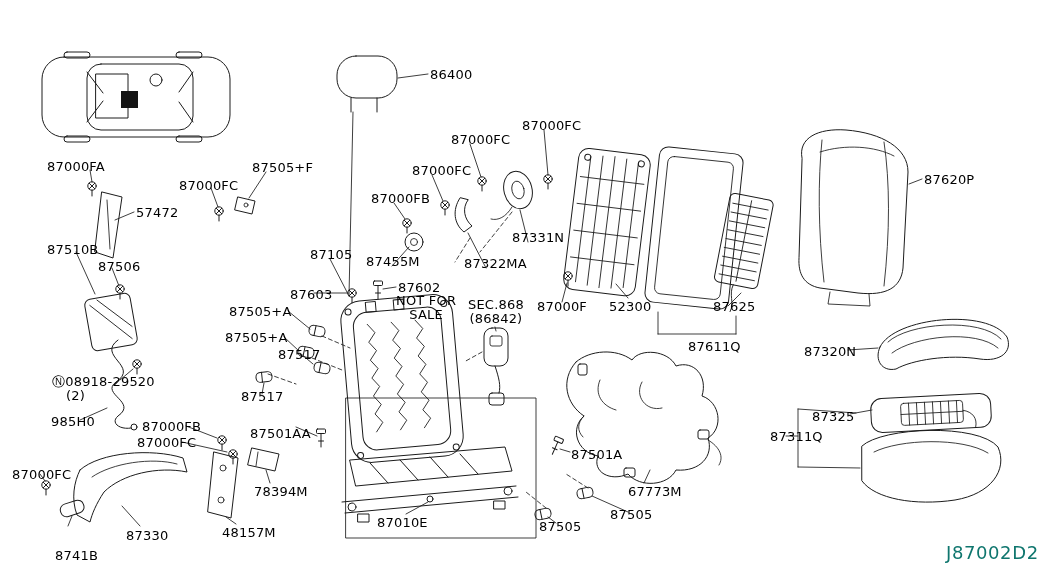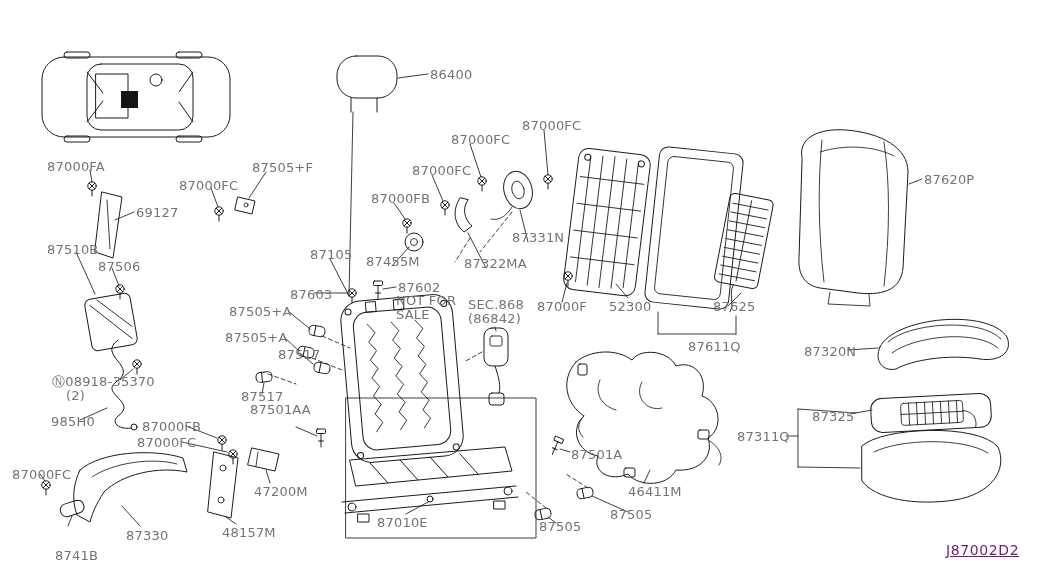--- a/index.html
+++ b/index.html
@@ -4,24 +4,24 @@
 <style>
   html,body{margin:0;padding:0;background:#fff;}
   .stage{
     position:relative;width:1045px;height:572px;background:#ffffff;
     font-family:"DejaVu Sans","Liberation Sans",sans-serif;color:#111;
     overflow:hidden;
   }
   .stage svg{position:absolute;left:0;top:0;}
   .lbl{
     position:absolute;font-size:13px;line-height:14px;white-space:nowrap;
-    letter-spacing:.2px;color:#737373;
+    letter-spacing:.2px;color:#000000;
   }
-  .pre{white-space:pre-line;}
-  .code{position:absolute;font-size:14px;letter-spacing:.6px;color:#701a75;text-decoration:underline;}
+  .pre{white-space:pre-line;text-align:center;}
+  .code{position:absolute;font-size:18px;letter-spacing:.6px;color:#0f766e;}
   .thin{stroke-width:.85;}
   .dash{stroke-width:.85;stroke-dasharray:4 3;}
 </style>
 </head>
 <body>
 
 <div class="stage">
 
 <svg width="1045" height="572" viewBox="0 0 1045 572">
   <defs>
@@ -314,58 +314,58 @@
       <line class="dash" x1="588" y1="488" x2="566" y2="474"></line>
     </g>
 
   </g>
 </svg>
 
 <div class="lbl" style="left:430px;top:68px">86400</div>
 <div class="lbl" style="left:47px;top:160px">87000FA</div>
 <div class="lbl" style="left:252px;top:161px">87505+F</div>
 <div class="lbl" style="left:179px;top:179px">87000FC</div>
-<div class="lbl" style="left:136px;top:206px">69127</div>
+<div class="lbl" style="left:136px;top:206px">57472</div>
 <div class="lbl" style="left:47px;top:243px">87510B</div>
 <div class="lbl" style="left:98px;top:260px">87506</div>
 <div class="lbl" style="left:451px;top:133px">87000FC</div>
 <div class="lbl" style="left:522px;top:119px">87000FC</div>
 <div class="lbl" style="left:412px;top:164px">87000FC</div>
 <div class="lbl" style="left:371px;top:192px">87000FB</div>
 <div class="lbl" style="left:310px;top:248px">87105</div>
 <div class="lbl" style="left:366px;top:255px">87455M</div>
 <div class="lbl" style="left:512px;top:231px">87331N</div>
 <div class="lbl" style="left:464px;top:257px">87322MA</div>
 <div class="lbl" style="left:290px;top:288px">87603</div>
 <div class="lbl" style="left:398px;top:281px">87602</div>
 <div class="lbl pre" style="left:396px;top:294px">NOT FOR
 SALE</div>
 <div class="lbl pre" style="left:468px;top:298px">SEC.868
 (86842)</div>
 <div class="lbl" style="left:229px;top:305px">87505+A</div>
 <div class="lbl" style="left:225px;top:331px">87505+A</div>
 <div class="lbl" style="left:278px;top:348px">87517</div>
 <div class="lbl" style="left:241px;top:390px">87517</div>
-<div class="lbl" style="left:52px;top:375px">Ⓝ08918-35370</div>
+<div class="lbl" style="left:52px;top:375px">Ⓝ08918-29520</div>
 <div class="lbl" style="left:66px;top:389px">(2)</div>
 <div class="lbl" style="left:51px;top:415px">985H0</div>
 <div class="lbl" style="left:142px;top:420px">87000FB</div>
-<div class="lbl" style="left:250px;top:403px">87501AA</div>
+<div class="lbl" style="left:250px;top:427px">87501AA</div>
 <div class="lbl" style="left:137px;top:436px">87000FC</div>
 <div class="lbl" style="left:12px;top:468px">87000FC</div>
 <div class="lbl" style="left:55px;top:549px">8741B</div>
 <div class="lbl" style="left:126px;top:529px">87330</div>
 <div class="lbl" style="left:222px;top:526px">48157M</div>
-<div class="lbl" style="left:254px;top:485px">47200M</div>
+<div class="lbl" style="left:254px;top:485px">78394M</div>
 <div class="lbl" style="left:377px;top:516px">87010E</div>
 <div class="lbl" style="left:539px;top:520px">87505</div>
 <div class="lbl" style="left:610px;top:508px">87505</div>
 <div class="lbl" style="left:571px;top:448px">87501A</div>
-<div class="lbl" style="left:628px;top:485px">46411M</div>
-<div class="lbl" style="left:737px;top:430px">87311Q</div>
+<div class="lbl" style="left:628px;top:485px">67773M</div>
+<div class="lbl" style="left:770px;top:430px">87311Q</div>
 <div class="lbl" style="left:812px;top:410px">87325</div>
 <div class="lbl" style="left:804px;top:345px">87320N</div>
 <div class="lbl" style="left:924px;top:173px">87620P</div>
 <div class="lbl" style="left:609px;top:300px">52300</div>
 <div class="lbl" style="left:713px;top:300px">87625</div>
 <div class="lbl" style="left:688px;top:340px">87611Q</div>
 <div class="lbl" style="left:537px;top:300px">87000F</div>
 
 <div class="code" style="left:946px;top:542px">J87002D2</div>
 

